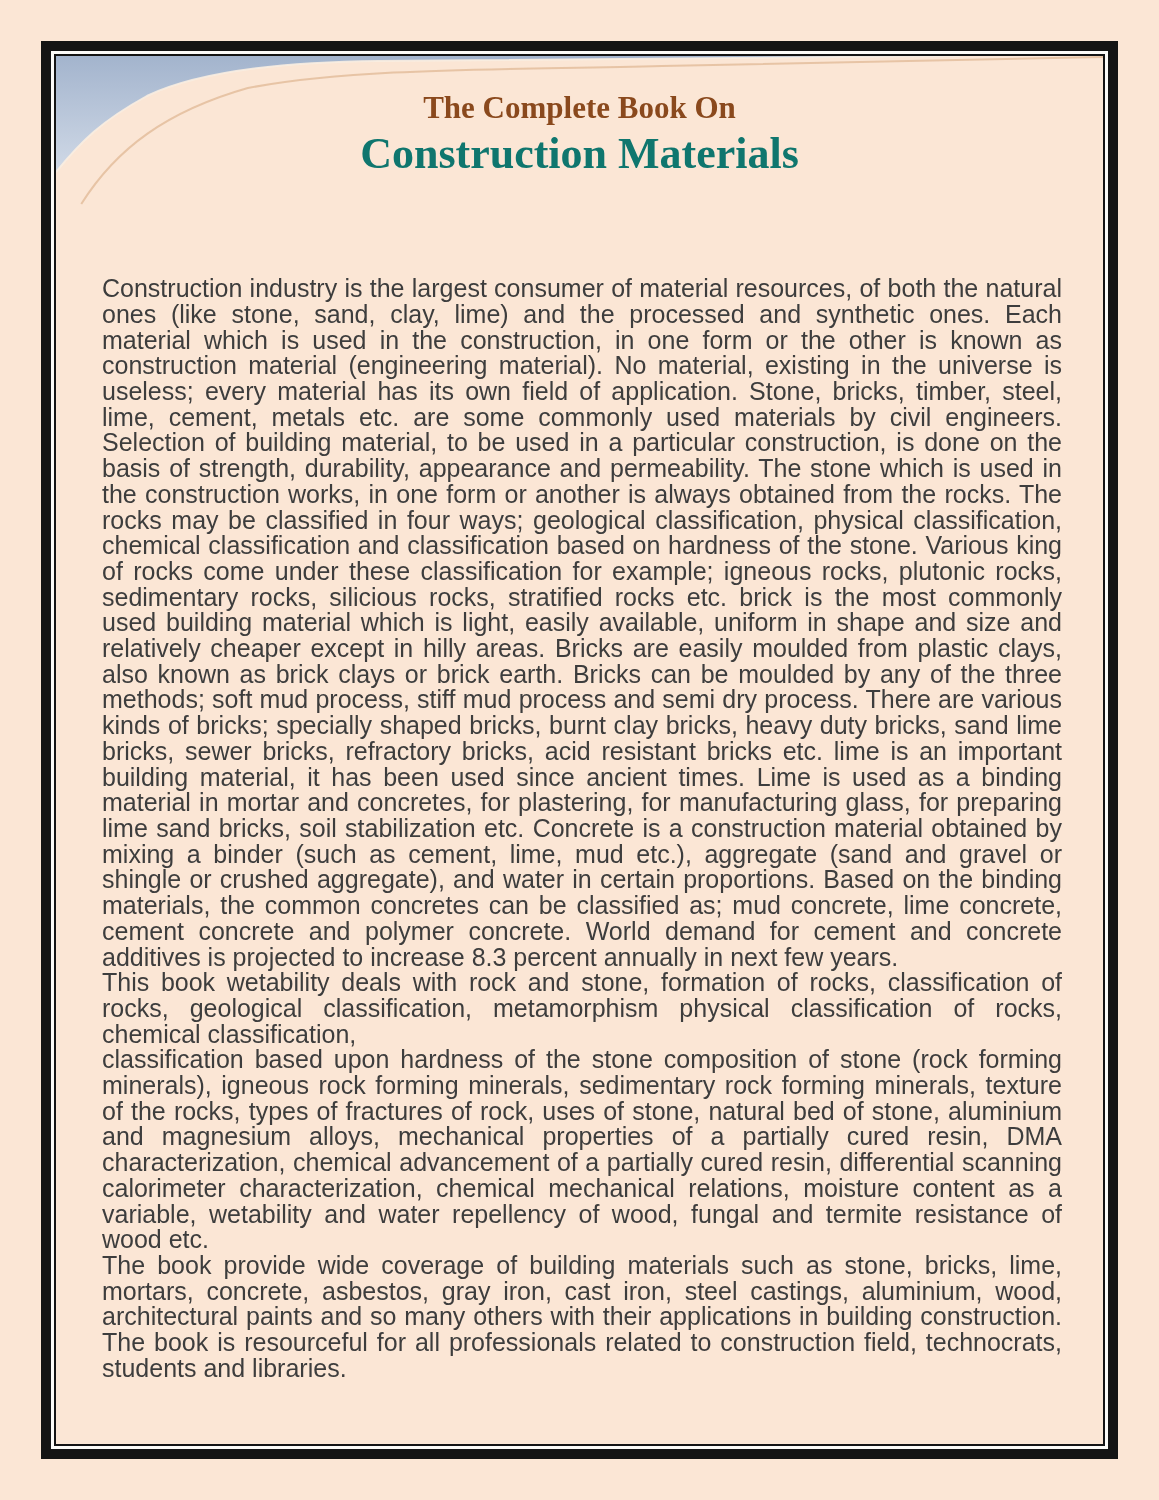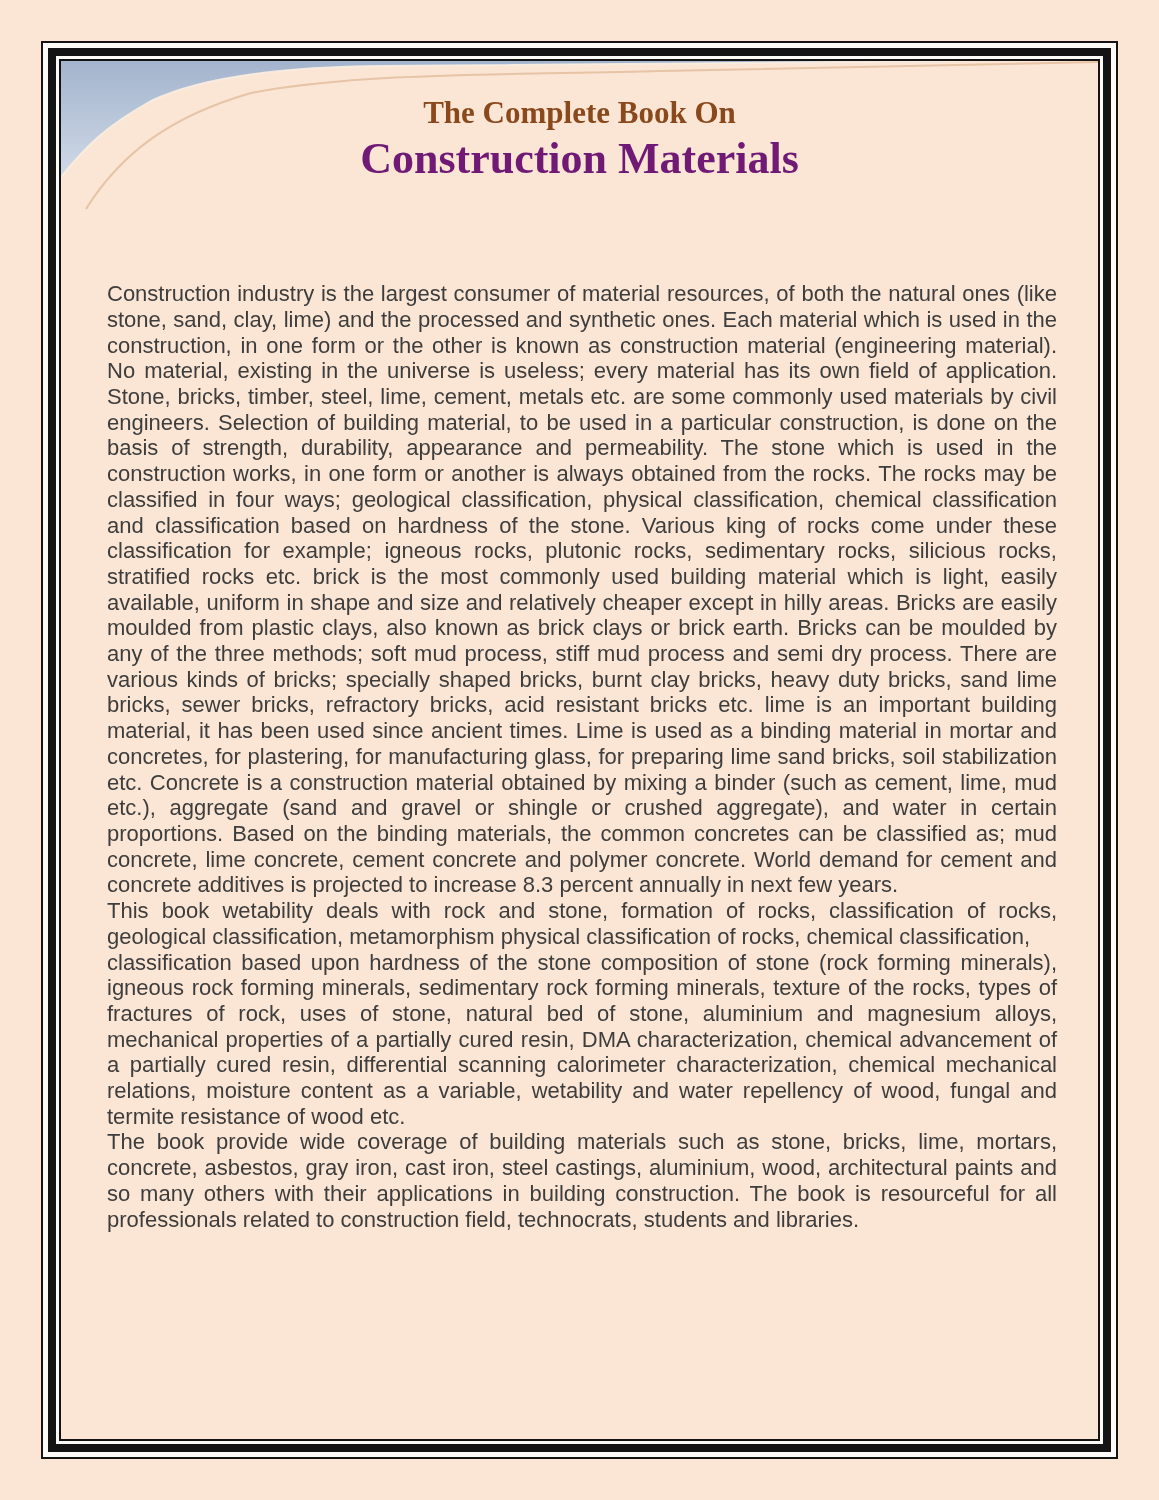--- a/index.html
+++ b/index.html
@@ -12,21 +12,20 @@
     font-family: "Liberation Sans", sans-serif;
     overflow: hidden;
   }
   
   .frame-outer {
     position: absolute;
     left: 41px; top: 41px;
     width: 1077px; height: 1418px;
     border: 2px solid #141414;
     background: #fcfbf8;
-    padding: 5px;
   }
   .frame-mid {
     width: 100%; height: 100%;
     border: 8px solid #141414;
     background: #fcfbf8;
     padding: 3px;
   }
   .frame-inner {
     position: relative;
     width: 100%; height: 100%;
@@ -47,37 +46,37 @@
     font-weight: bold;
     font-size: 31px;
     line-height: 1.15;
     color: #8a491d;
   }
   .cover-title {
     font-family: "Liberation Serif", serif;
     font-weight: bold;
     font-size: 44px;
     line-height: 1.15;
-    color: #701a75;
+    color: #0f766e;
     margin-top: 3px;
   }
   .about-heading {
     margin-top: 37px;
     text-align: center;
     font-size: 21px;
     font-weight: bold;
     letter-spacing: 0.2px;
     color: #1a1a1a;
     text-decoration: underline;
     text-underline-offset: 3px;
   }
   .body-text {
     position: relative;
     margin: 36px 41px 0 46px;
-    font-size: 22px;
+    font-size: 25px;
     line-height: 25.7px;
     color: #3d3d3d;
     text-align: justify;
   }
   .body-text p { margin: 0; }
 </style>
 </head>
 <body>
 
 <div class="page">

